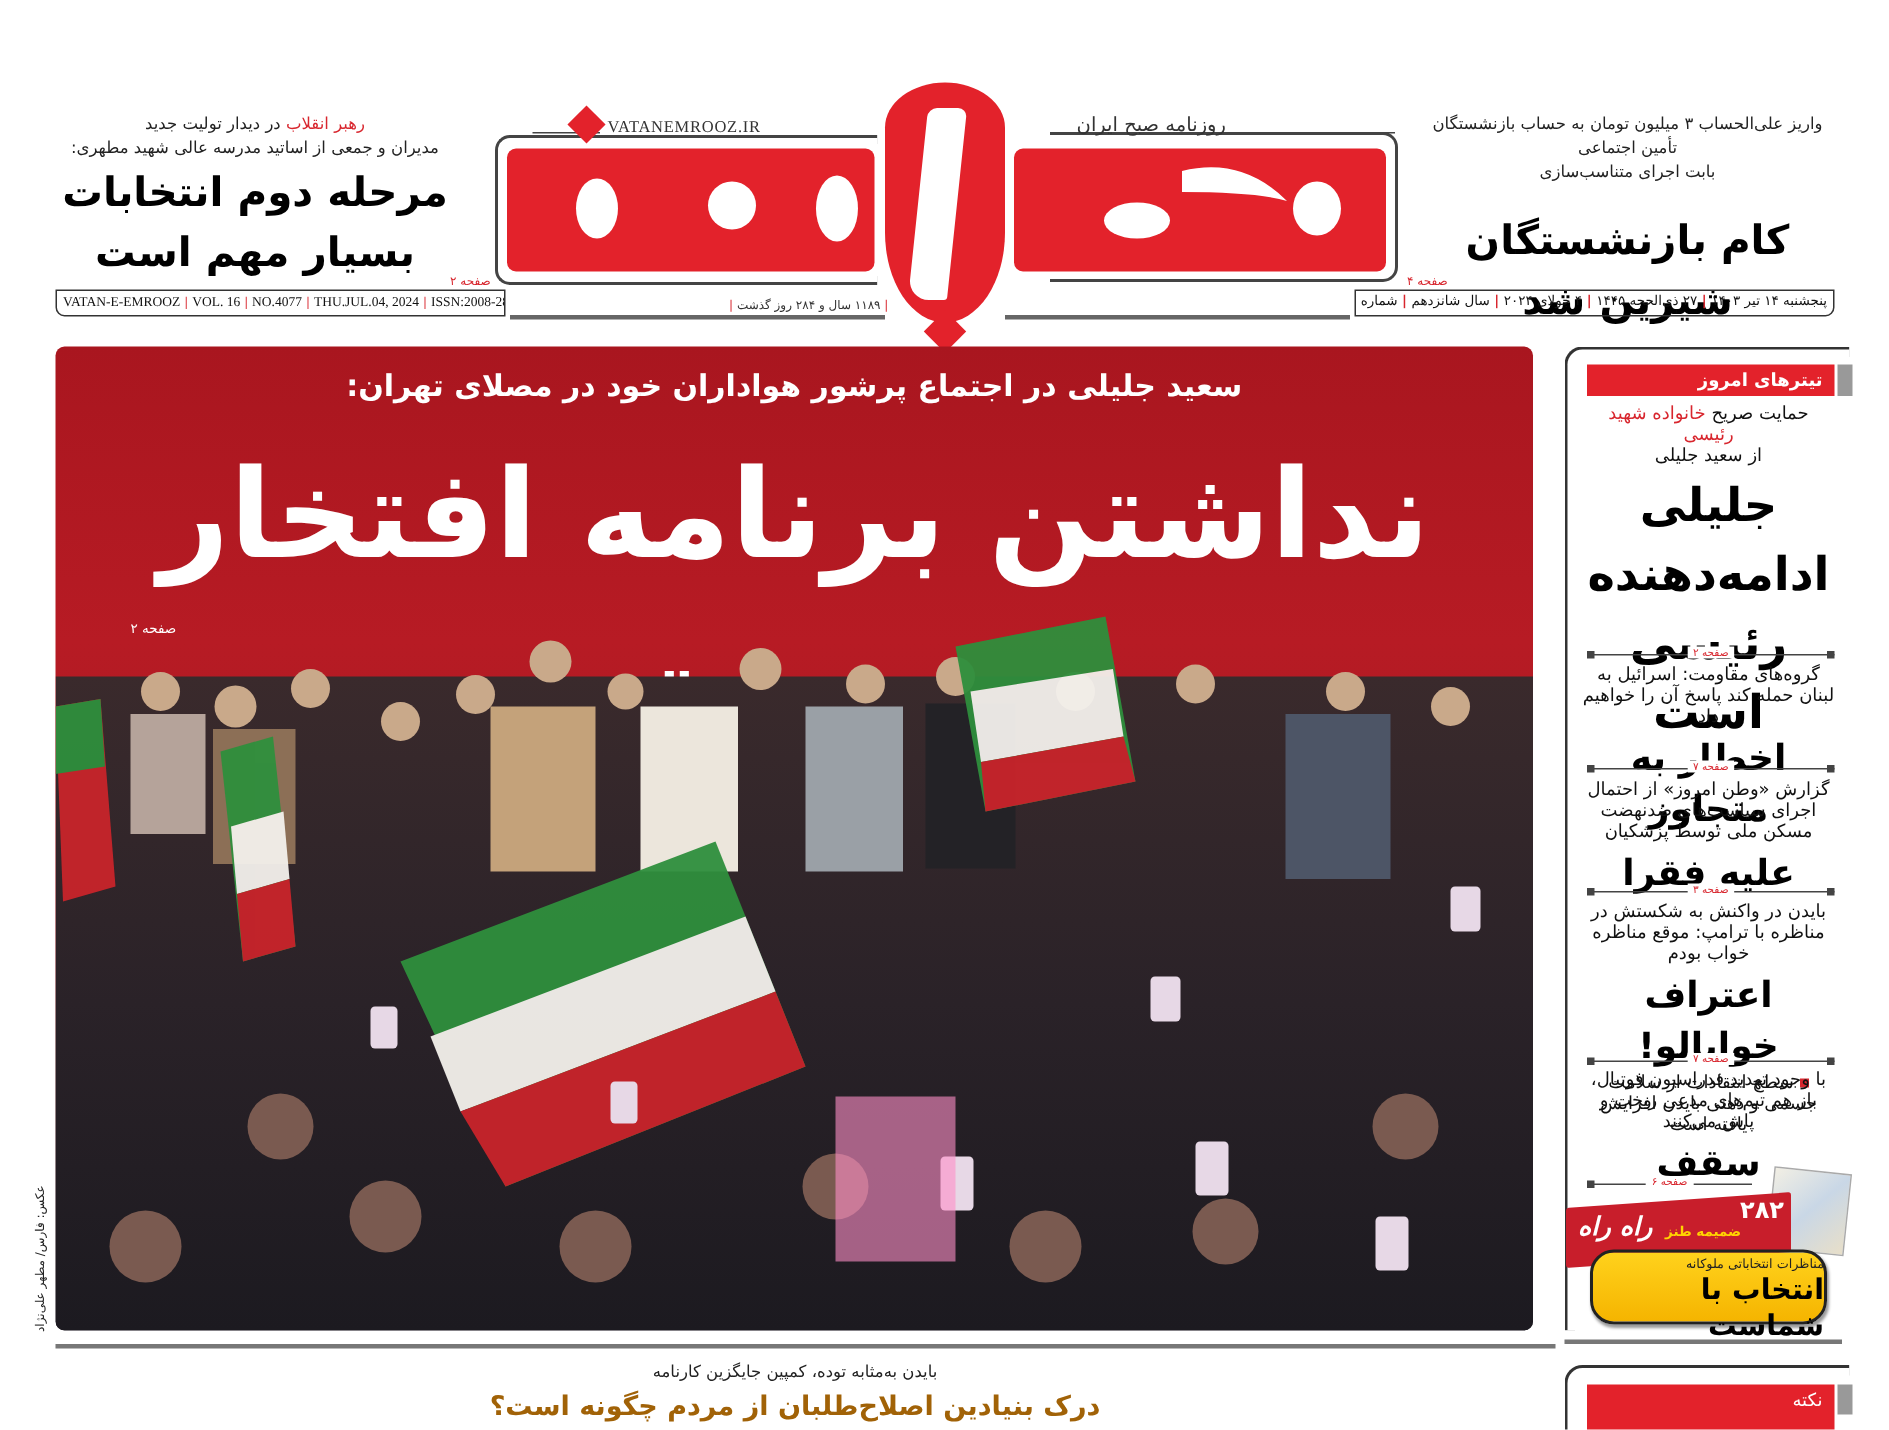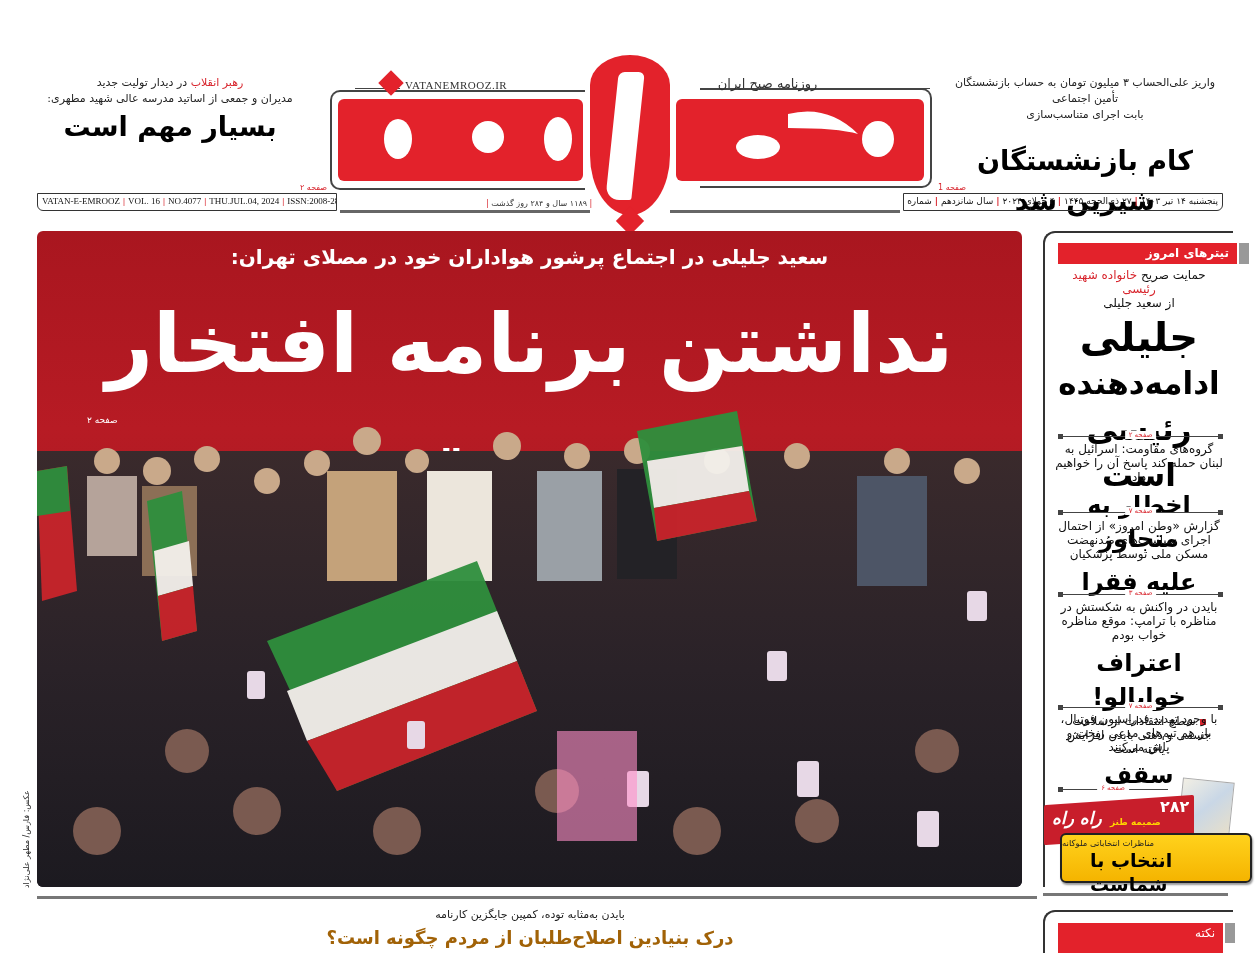--- a/index.html
+++ b/index.html
@@ -34,40 +34,40 @@
   
   .main-panel { position: absolute; left: 37px; top: 231px; width: 985px; height: 656px; border-radius: 6px; overflow: hidden; background: linear-gradient(180deg, #a9161f 0%, #b71b24 30%, #a51a22 55%, #5a2a2e 72%, #2b2630 100%); }
   .main-kicker { position: absolute; left: 0; right: 0; top: 14px; text-align: center; direction: rtl; color: #fff; font-size: 20px; font-weight: bold; }
   .main-head { position: absolute; left: 0; right: 0; top: 58px; text-align: center; direction: rtl; color: #fff; font-size: 82px; font-weight: bold; line-height: 110px; letter-spacing: -2px; }
   .main-pg { position: absolute; left: 50px; top: 184px; color: #fff; font-size: 9px; direction: rtl; }
   .photo { position: absolute; left: 0; top: 160px; width: 985px; height: 496px; }
   .credit { position: absolute; left: 22px; top: 790px; width: 12px; height: 100px; font-size: 8px; color: #222; writing-mode: vertical-rl; transform: rotate(180deg); direction: rtl; }
 
   
   .sidebar { position: absolute; left: 1043px; top: 231px; width: 190px; height: 656px; border: 2px solid #333; border-left-width: 2px; border-radius: 12px 0 0 0; border-right: none; border-bottom: none; }
-  .sb-title { position: absolute; left: 1058px; top: 243px; width: 179px; height: 21px; background: #e3222b; color: #fff; font-size: 12px; font-weight: bold; direction: rtl; padding-right: 8px; line-height: 21px; }
+  .sb-title { position: absolute; left: 1058px; top: 243px; width: 165px; height: 21px; background: #e3222b; color: #fff; font-size: 12px; font-weight: bold; direction: rtl; padding-right: 8px; line-height: 21px; }
   .sb-title::after { content: ""; position: absolute; right: -12px; top: 0; width: 10px; height: 21px; background: #999; }
   .sb-block { position: absolute; left: 1055px; width: 168px; direction: rtl; text-align: center; }
   .sb-kick { font-size: 12px; line-height: 14px; color: #111; }
   .sb-kick .red { color: #d8262e; }
   .sb-head { font-weight: bold; color: #000; letter-spacing: -0.5px; }
   .sb-div { position: absolute; left: 1058px; width: 165px; height: 8px; }
   .sb-div::before { content: ""; position: absolute; left: 0; right: 0; top: 4px; height: 1px; background: #444; }
   .sb-div .dot-l, .sb-div .dot-r { position: absolute; top: 2px; width: 5px; height: 5px; background: #444; }
   .sb-div .dot-l { left: 0; } .sb-div .dot-r { right: 0; }
   .sb-div .lbl { position: absolute; left: 50%; transform: translateX(-50%); top: -1px; background: #fff; padding: 0 4px; font-size: 7px; color: #d8262e; direction: rtl; }
   .bullet-sq { display: inline-block; width: 6px; height: 6px; background: #d8262e; margin-left: 4px; }
 
   
   .promo-red { position: absolute; left: 1044px; top: 800px; width: 150px; height: 40px; background: #c81e2b; transform: skewY(-4deg); border-radius: 2px; }
   .promo-num { position: absolute; left: 1160px; top: 797px; color: #fff; font-weight: bold; font-size: 16px; direction: rtl; }
   .promo-name { position: absolute; left: 1052px; top: 808px; color: #fff; font-weight: bold; font-size: 17px; direction: rtl; font-style: italic; }
   .promo-sub { position: absolute; left: 1110px; top: 817px; color: #ffd400; font-weight: bold; font-size: 9px; direction: rtl; }
   .promo-thumb { position: absolute; left: 1180px; top: 780px; width: 52px; height: 55px; background: linear-gradient(135deg, #f2efe4, #c9d7e6 50%, #e8dfc9); border: 1px solid #aaa; transform: rotate(6deg); }
-  .promo-yellow { position: absolute; left: 1060px; top: 833px; width: 192px; height: 50px; background: linear-gradient(180deg, #ffd21c, #f5b400); border: 2px solid #222; border-radius: 6px; box-shadow: 1px 2px 2px rgba(0,0,0,0.4); direction: rtl; text-align: left; }
+  .promo-yellow { position: absolute; left: 1060px; top: 833px; width: 158px; height: 50px; background: linear-gradient(180deg, #ffd21c, #f5b400); border: 2px solid #222; border-radius: 16px; box-shadow: 1px 2px 2px rgba(0,0,0,0.4); direction: rtl; text-align: right; }
   .promo-yellow .k { font-size: 8.5px; color: #222; margin-top: 3px; }
   .promo-yellow .h { font-size: 19px; font-weight: bold; color: #000; line-height: 24px; padding-left: 28px; }
 
   
   .bottom-rule { position: absolute; left: 37px; top: 896px; width: 1000px; height: 3px; background: #777; }
   .bottom-rule-r { position: absolute; left: 1043px; top: 893px; width: 185px; height: 3px; background: #777; }
   .bot-kick { position: absolute; left: 300px; top: 908px; width: 460px; text-align: center; direction: rtl; font-size: 11px; color: #222; }
   .bot-head { position: absolute; left: 300px; top: 927px; width: 460px; text-align: center; direction: rtl; font-size: 18px; font-weight: bold; color: #a16207; }
   .note-box { position: absolute; left: 1043px; top: 910px; width: 190px; height: 60px; border: 2px solid #333; border-right: none; border-bottom: none; border-radius: 12px 0 0 0; }
   .note-title { position: absolute; left: 1058px; top: 923px; width: 165px; height: 32px; background: #e3222b; color: #fff; font-size: 12px; direction: rtl; padding-right: 8px; line-height: 20px; }
@@ -105,31 +105,32 @@
   <div class="abs" style="left:486px; top:199px; font-size:8px; color:#333; direction:rtl;">
     <span style="color:#d8262e;">| </span><span>۱۱۸۹ سال و ۲۸۴ روز گذشت</span><span style="color:#d8262e;"> |</span>
   </div>
 </div>
 
 <div class="abs" style="left:40px; top:75px; width:260px;">
   <div class="kicker">
     <span class="red">رهبر انقلاب</span><span> در دیدار تولیت جدید</span>
   </div>
   <div class="kicker">مدیران و جمعی از اساتید مدرسه عالی شهید مطهری:</div>
+  <div class="side-head" style="margin-top:2px;">مرحله دوم انتخابات</div>
   <div class="side-head">بسیار مهم است</div>
 </div>
 <div class="pg abs" style="left:300px; top:183px;">صفحه ۲</div>
 
 <div class="abs" style="left:950px; top:75px; width:270px;">
   <div class="kicker">واریز علی‌الحساب ۳ میلیون تومان به حساب بازنشستگان تأمین اجتماعی</div>
   <div class="kicker">بابت اجرای متناسب‌سازی</div>
   <div class="side-head" style="margin-top:18px;">کام بازنشستگان</div>
   <div class="side-head">شیرین شد</div>
 </div>
-<div class="pg abs" style="left:938px; top:183px;">صفحه 1</div>
+<div class="pg abs" style="left:938px; top:183px;">صفحه ۴</div>
 
 <div class="strip strip-l">
   <span>VATAN-E-EMROOZ</span><span class="sep">|</span><span>VOL. 16</span><span class="sep">|</span><span>NO.4077</span><span class="sep">|</span><span>THU.JUL.04, 2024</span><span class="sep">|</span><span>ISSN:2008-2886</span>
 </div>
 <div class="strip strip-r">
   <span>پنجشنبه ۱۴ تیر ۱۴۰۳</span><span class="sep">|</span><span>۲۷ ذی‌الحجه ۱۴۴۵</span><span class="sep">|</span><span>۴ جولای ۲۰۲۴</span><span class="sep">|</span><span>سال شانزدهم</span><span class="sep">|</span><span>شماره ۴۰۷۷</span>
 </div>
 <div class="rule" style="left:340px; top:210px; width:250px;"></div>
 <div class="rule" style="left:670px; top:210px; width:230px;"></div>
 
@@ -211,21 +212,21 @@
   </svg>
 </div>
 <div class="credit">عکس: فارس/ مطهر علی‌نژاد</div>
 
 <div class="sidebar"></div>
 <div class="sb-title">تیترهای امروز</div>
 
 <div class="sb-block" style="top:268px;">
   <div class="sb-kick"><span>حمایت صریح </span><span class="red">خانواده شهید رئیسی</span></div>
   <div class="sb-kick">از سعید جلیلی</div>
-  <div class="sb-head" style="font-size:40px; line-height:46px; margin-top:4px;">جلیلی</div>
+  <div class="sb-head" style="font-size:31px; line-height:46px; margin-top:4px;">جلیلی</div>
   <div class="sb-head" style="font-size:31px; line-height:46px;">ادامه‌دهنده</div>
   <div class="sb-head" style="font-size:31px; line-height:46px;">رئیسی است</div>
 </div>
 <div class="sb-div" style="top:432px;">
     <span class="dot-l"></span>
     <span class="dot-r"></span>
     <span class="lbl">صفحه ۲</span>
   </div>
 
 <div class="sb-block" style="top:442px;">

